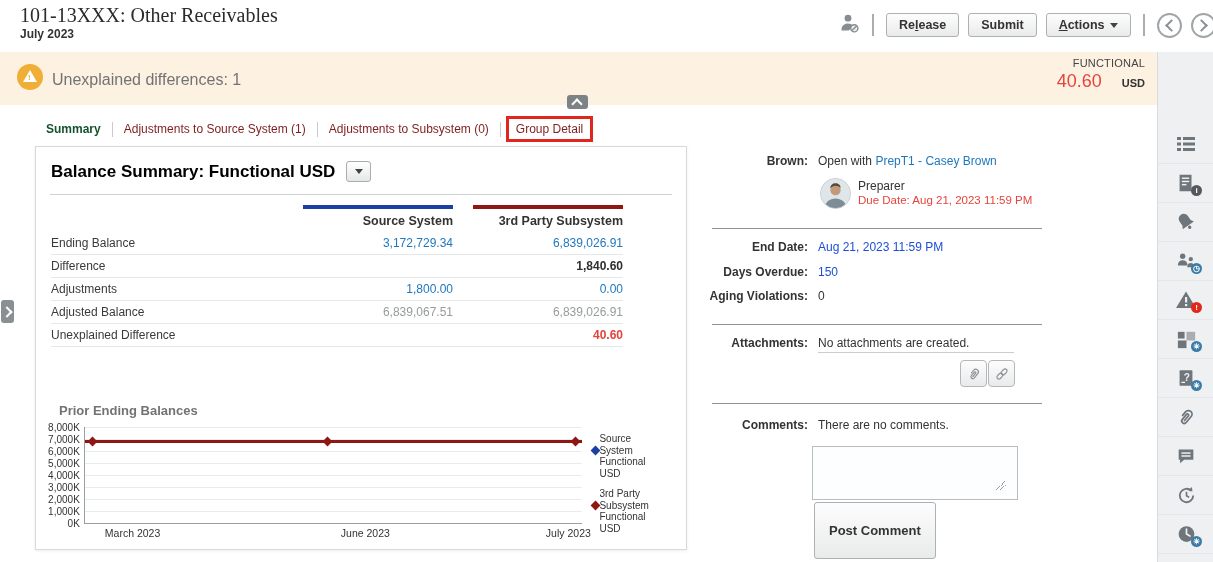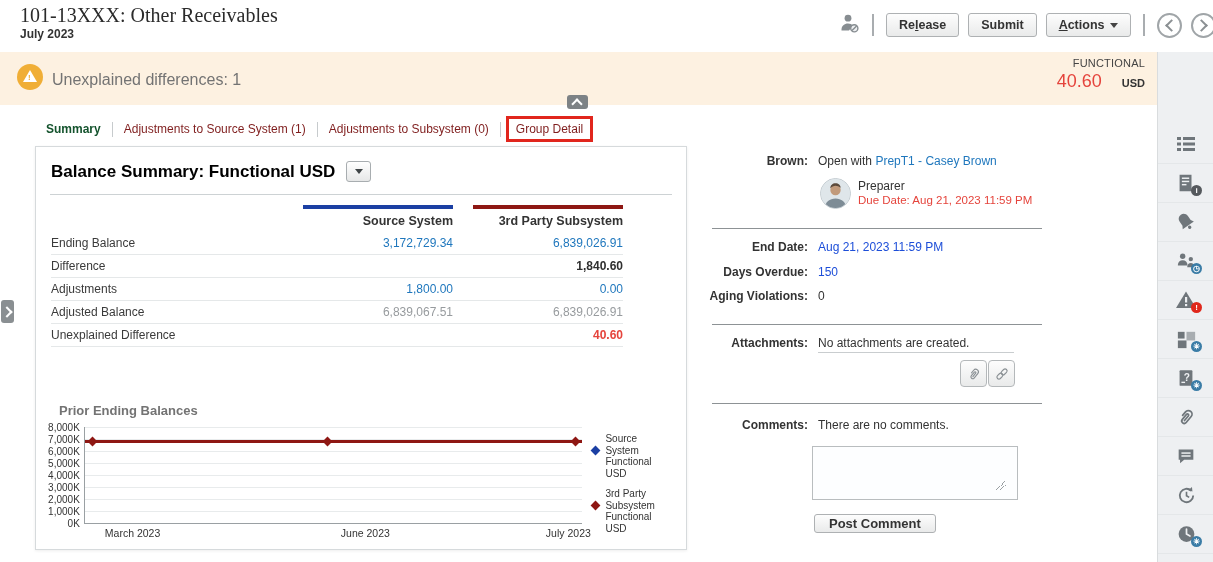--- a/index.html
+++ b/index.html
@@ -66,21 +66,21 @@
   .chart{position:absolute;left:8px;top:280px;width:636px;height:116px;display:flex;}
   .yaxis{position:relative;width:40px;height:96px;}
   .ytick{position:absolute;right:4px;transform:translateY(-50%);font-size:10px;color:#333;white-space:nowrap;}
   .plot{position:relative;width:500px;height:96px;border-left:1px solid #9aa0a3;border-bottom:1px solid #9aa0a3;
         background:repeating-linear-gradient(to bottom,#e8ebec 0 1px,transparent 1px 12px);}
   .series-line{position:absolute;left:0;right:0;top:13px;height:3px;background:#8e1713;}
   .mk{position:absolute;top:11px;width:7px;height:7px;background:#8e1713;transform:rotate(45deg);}
   .xlabels{position:absolute;top:100px;left:0;width:500px;font-size:10.5px;color:#333;}
   .xl{position:absolute;white-space:nowrap;padding-left:36px;}
   .legend{width:88px;padding-left:10px;padding-top:6px;display:flex;flex-direction:column;gap:9px;}
-  .leg-item{display:flex;gap:6px;font-size:10px;color:#333;line-height:1.15;}
+  .leg-item{display:flex;font-size:10px;color:#333;line-height:1.15;}
   .leg-mk{flex:0 0 7px;width:7px;height:7px;transform:rotate(45deg);margin-top:14px;}
   .leg-blue{background:#1b3fa3;}
   .leg-red{background:#8e1713;}
   .leg-txt{width:62px;}
 
   
   .panel{position:absolute;left:700px;top:146px;width:345px;height:400px;font-size:12px;}
   .prow{position:absolute;left:0;display:flex;width:345px;}
   .plabel{width:108px;text-align:right;font-weight:bold;color:#333;padding-right:10px;flex:0 0 108px;}
   .pval{color:#333;}
@@ -89,21 +89,21 @@
   .hline{position:absolute;left:12px;width:330px;border-top:1px solid #8d9295;}
   .avatar{position:absolute;left:120px;top:32px;width:29px;height:29px;border-radius:50%;background:#dde4e8;overflow:hidden;border:1px solid #c4ccd1;}
   .role{position:absolute;left:158px;top:33px;font-size:12px;color:#333;}
   .duedate{position:absolute;left:158px;top:48px;font-size:11.5px;color:#e5443c;}
   .att-underline{position:absolute;left:118px;top:206px;width:196px;border-top:1px solid #c9cdcf;}
   .att-btn{position:absolute;width:25px;height:25px;border:1px solid #b4b8ba;border-radius:4px;background:linear-gradient(#fdfdfd,#e9eaea);display:flex;align-items:center;justify-content:center;cursor:pointer;}
   .cmt-box{position:absolute;left:112px;top:300px;width:198px;height:46px;border:1px solid #b9bdbf;background:#fdfeff;resize:none;font-family:"Liberation Sans",sans-serif;font-size:12px;padding:3px;}
   .resize-grip{position:absolute;left:296px;top:334px;width:10px;height:10px;background:
      linear-gradient(135deg,transparent 0 50%,#9aa0a3 50% 55%,transparent 55% 70%,#9aa0a3 70% 75%,transparent 75%);}
   .post-btn{position:absolute;left:114px;top:356px;}
-  .post-btn .btn{font-size:13px;font-weight:bold;padding:1px 14px;margin-top:12px;}
+  .post-btn .btn{font-size:13px;font-weight:bold;padding:20px 14px;}
 
   
   .rail{position:absolute;left:1157px;top:52px;width:56px;height:510px;background:#eef0f2;border-left:1px solid #d9dcde;}
   .rail-stack{position:absolute;top:73px;left:0;width:56px;}
   .rail-btn{width:56px;height:38px;display:flex;align-items:center;justify-content:center;position:relative;border-bottom:1px solid #e4e7e9;cursor:pointer;}
   .rail-btn svg{display:block;}
   .badge{position:absolute;right:12px;bottom:6px;width:11px;height:11px;border-radius:50%;color:#fff;font-size:8px;font-weight:bold;
          display:flex;align-items:center;justify-content:center;line-height:1;}
   .badge-red{background:#e0281c;}
   .badge-gray{background:#55595d;}

